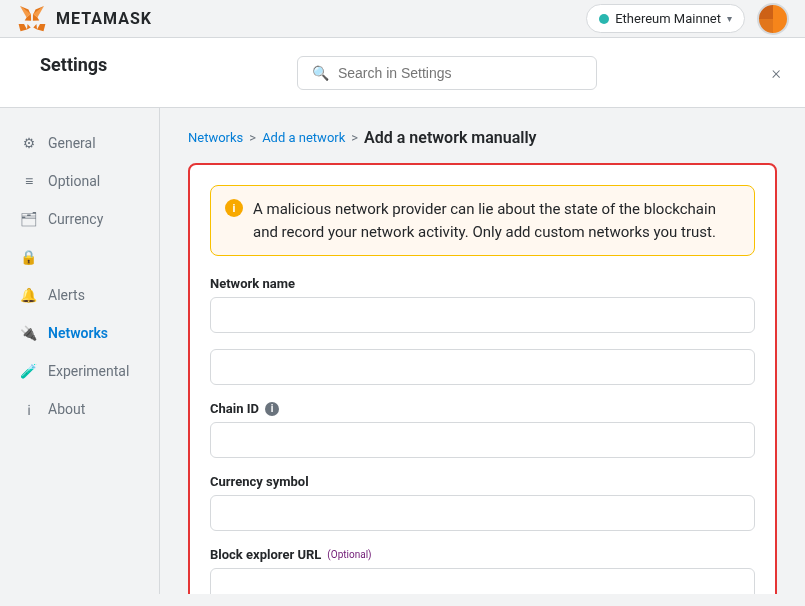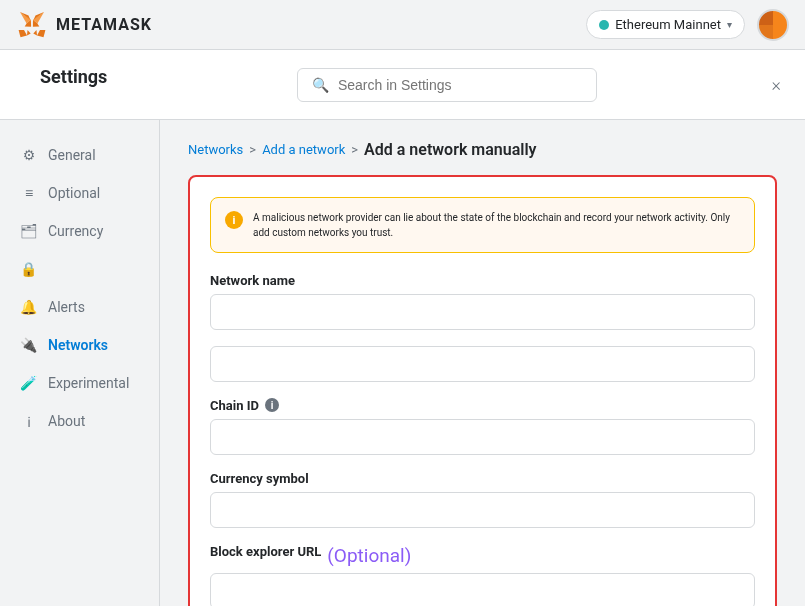--- a/index.html
+++ b/index.html
@@ -9,21 +9,21 @@
       width: 805px;
       height: 606px;
       overflow: hidden;
       font-size: 14px;
       color: #24272a;
     }
 
     
     .header {
       background: #f2f3f4;
-      height: 50px;
+      height: 38px;
       display: flex;
       align-items: center;
       justify-content: space-between;
       padding: 0 16px;
       border-bottom: 1px solid #d6d9dc;
     }
     .header-left {
       display: flex;
       align-items: center;
       gap: 8px;
@@ -208,41 +208,42 @@
       color: white;
       display: flex;
       align-items: center;
       justify-content: center;
       font-size: 11px;
       font-weight: 700;
       flex-shrink: 0;
       margin-top: 1px;
     }
     .warning-text {
-      font-size: 10px;
+      font-size: 15px;
       color: #24272a;
       line-height: 1.5;
     }
 
     
     .form-group {
       margin-bottom: 16px;
     }
     .form-label {
       font-size: 13px;
       font-weight: 700;
       color: #24272a;
       margin-bottom: 6px;
       display: flex;
+      align-items: center;
       gap: 6px;
     }
     .label-optional {
       font-weight: 400;
-      color: #8b5cf6;
-      font-size: 19px;
+      color: #701a75;
+      font-size: 10px;
     }
     .info-icon {
       width: 14px;
       height: 14px;
       background: #6a737d;
       border-radius: 50%;
       color: white;
       font-size: 10px;
       display: inline-flex;
       align-items: center;

